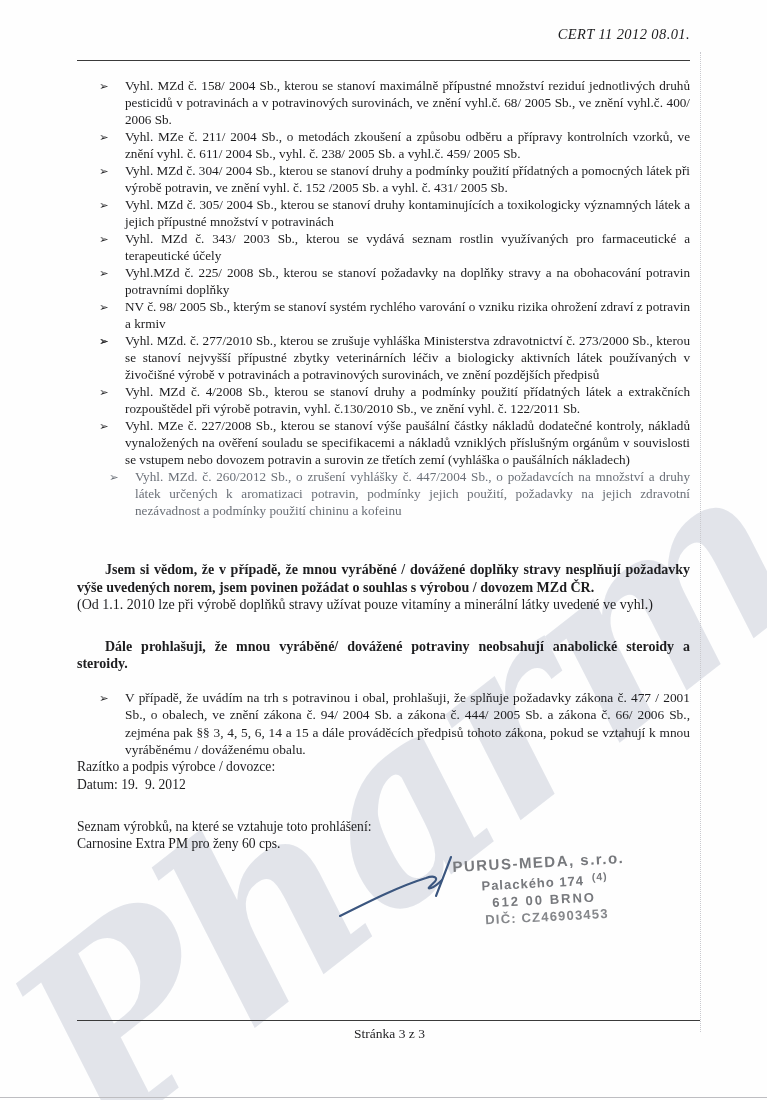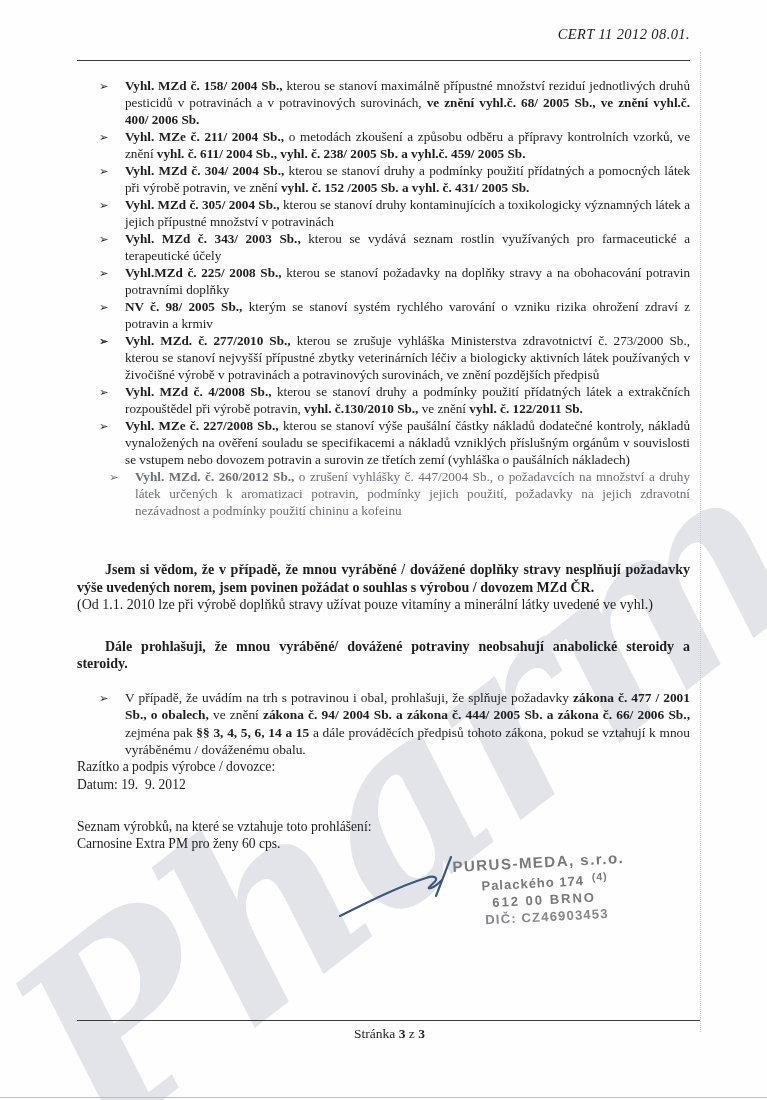--- a/index.html
+++ b/index.html
@@ -24,21 +24,21 @@
   
   .sheet{position:absolute;inset:0;z-index:2;padding:26px 77px 16px;box-sizing:border-box;}
   .doc-code{text-align:right;font-style:italic;font-size:14.5px;letter-spacing:.4px;}
   .top-rule{border:none;border-top:1.7px solid #3a3a3a;margin:17px 0 0;}
   
   .reg-list{margin-top:16px;}
   .reg-item{position:relative;padding-left:48px;text-align:justify;
     font-size:13.2px;line-height:17px;}
   .marker{font-family:"DejaVu Sans", sans-serif;font-size:11.5px;color:#2a2a2c;}
   .reg-item > .marker{position:absolute;left:22px;top:1px;}
-  .b{font-weight:bold;}
+  .b{font-weight:normal;}
   .gray{color:#6b7078;}
   .gray .marker{color:#6b7078;}
   .shift{margin-left:10px;}
   
   .para{text-align:justify;font-size:14px;line-height:17.6px;}
   .bold{font-weight:bold;}
   .indent{text-indent:28px;}
   .p1{margin-top:42px;}
   .p2{margin-top:24px;}
   .pack{margin-top:16px;position:relative;padding-left:48px;text-align:justify;

